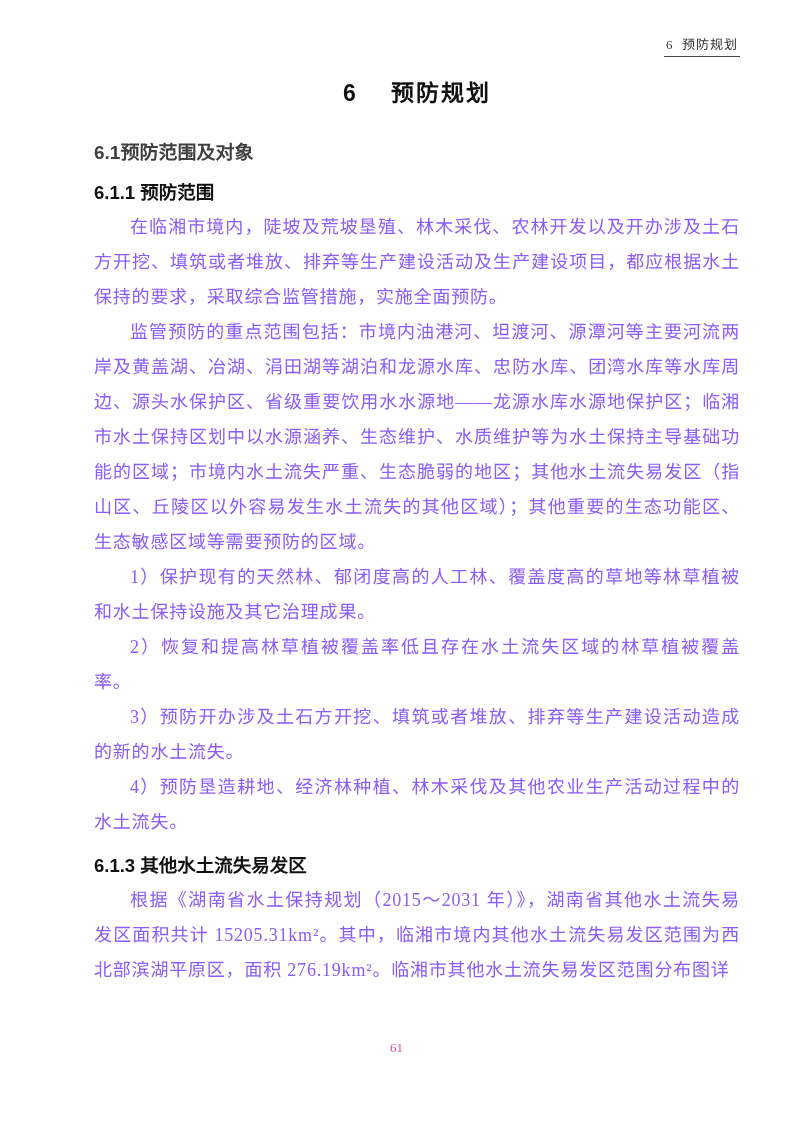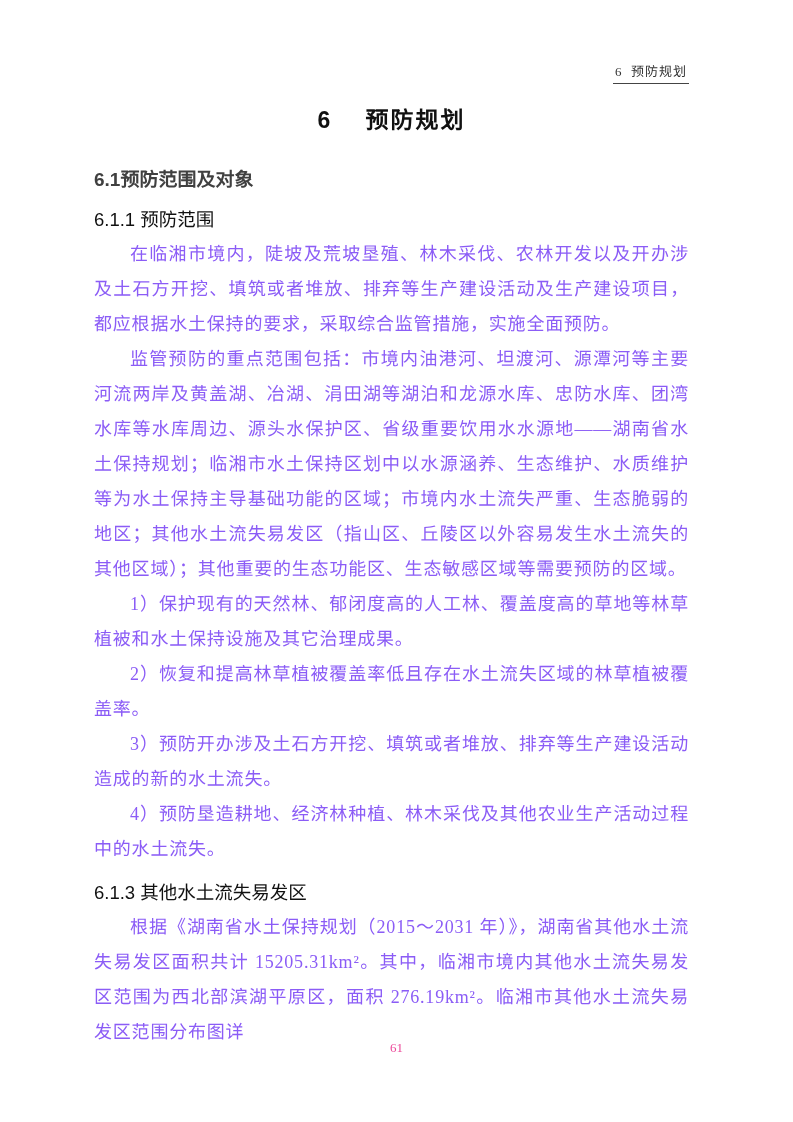--- a/index.html
+++ b/index.html
@@ -11,22 +11,22 @@
     position: relative;
     width: 793px;
     height: 1122px;
     background: #ffffff;
     overflow: hidden;
     font-family: "Liberation Serif", "DejaVu Serif", serif;
     color: #1a1a1a;
   }
   .content {
     margin-left: 94px;
-    margin-right: 104px;
-    padding-top: 64px;
+    margin-right: 53px;
+    padding-top: 37px;
   }
   .running-header {
     text-align: right;
     font-size: 13px;
     line-height: 16px;
     color: #333;
   }
   .running-header .header-text {
     display: inline-block;
     border-bottom: 1px solid #444;
@@ -50,21 +50,21 @@
     font-family: "Liberation Sans", "DejaVu Sans", sans-serif;
     font-size: 19px;
     font-weight: 700;
     line-height: 28px;
     color: #404040;
   }
   .h3 {
     margin: 8px 0 0 0;
     font-family: "Liberation Sans", "DejaVu Sans", sans-serif;
     font-size: 18.5px;
-    font-weight: 400;
+    font-weight: 700;
     line-height: 35px;
     color: #111;
   }
   .para {
     margin: 0;
     font-size: 18px;
     line-height: 35px;
     text-align: justify;
     text-justify: inter-character;
     text-indent: 2em;
@@ -92,21 +92,21 @@
     </div>
 
     <h1 class="doc-title">6　 预防规划</h1>
 
     <h2 class="h2">6.1预防范围及对象</h2>
 
     <h3 class="h3">6.1.1 预防范围</h3>
 
     <p class="para">在临湘市境内，陡坡及荒坡垦殖、林木采伐、农林开发以及开办涉及土石方开挖、填筑或者堆放、排弃等生产建设活动及生产建设项目，都应根据水土保持的要求，采取综合监管措施，实施全面预防。</p>
 
-    <p class="para">监管预防的重点范围包括：市境内油港河、坦渡河、源潭河等主要河流两岸及黄盖湖、冶湖、涓田湖等湖泊和龙源水库、忠防水库、团湾水库等水库周边、源头水保护区、省级重要饮用水水源地——湖南省水土保持规划；临湘市水土保持区划中以水源涵养、生态维护、水质维护等为水土保持主导基础功能的区域；市境内水土流失严重、生态脆弱的地区；其他水土流失易发区（指山区、丘陵区以外容易发生水土流失的其他区域）；其他重要的生态功能区、生态敏感区域等需要预防的区域。</p>
+    <p class="para">监管预防的重点范围包括：市境内油港河、坦渡河、源潭河等主要河流两岸及黄盖湖、冶湖、涓田湖等湖泊和龙源水库、忠防水库、团湾水库等水库周边、源头水保护区、省级重要饮用水水源地——龙源水库水源地保护区；临湘市水土保持区划中以水源涵养、生态维护、水质维护等为水土保持主导基础功能的区域；市境内水土流失严重、生态脆弱的地区；其他水土流失易发区（指山区、丘陵区以外容易发生水土流失的其他区域）；其他重要的生态功能区、生态敏感区域等需要预防的区域。</p>
 
 
     <p class="para">1）保护现有的天然林、郁闭度高的人工林、覆盖度高的草地等林草植被和水土保持设施及其它治理成果。</p>
 
     <p class="para">2）恢复和提高林草植被覆盖率低且存在水土流失区域的林草植被覆盖率。</p>
 
     <p class="para">3）预防开办涉及土石方开挖、填筑或者堆放、排弃等生产建设活动造成的新的水土流失。</p>
 
     <p class="para">4）预防垦造耕地、经济林种植、林木采伐及其他农业生产活动过程中的水土流失。</p>
 

